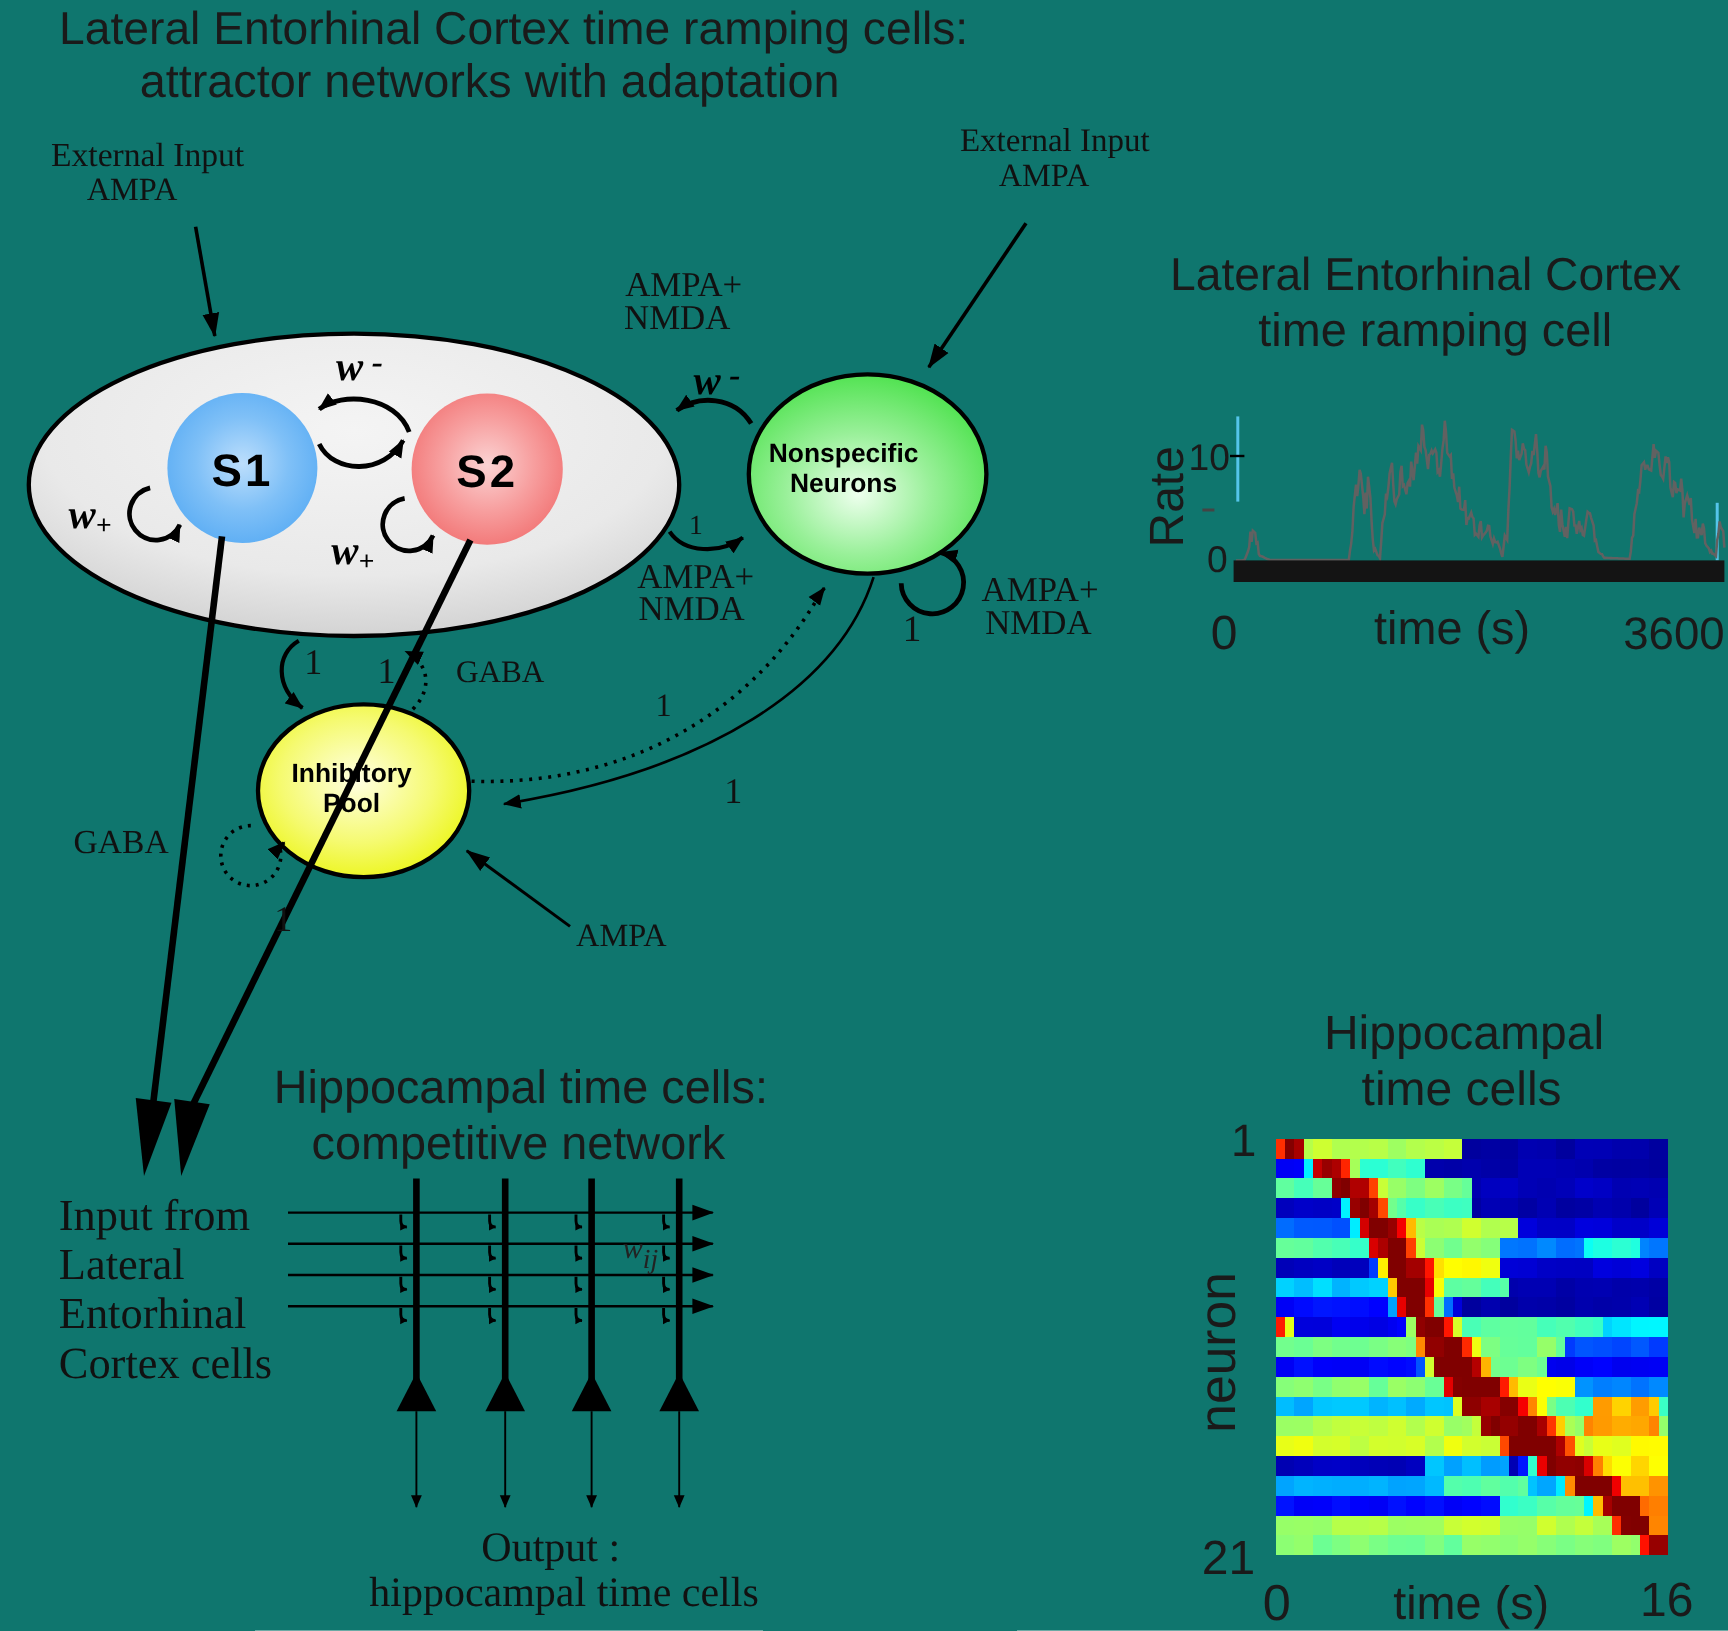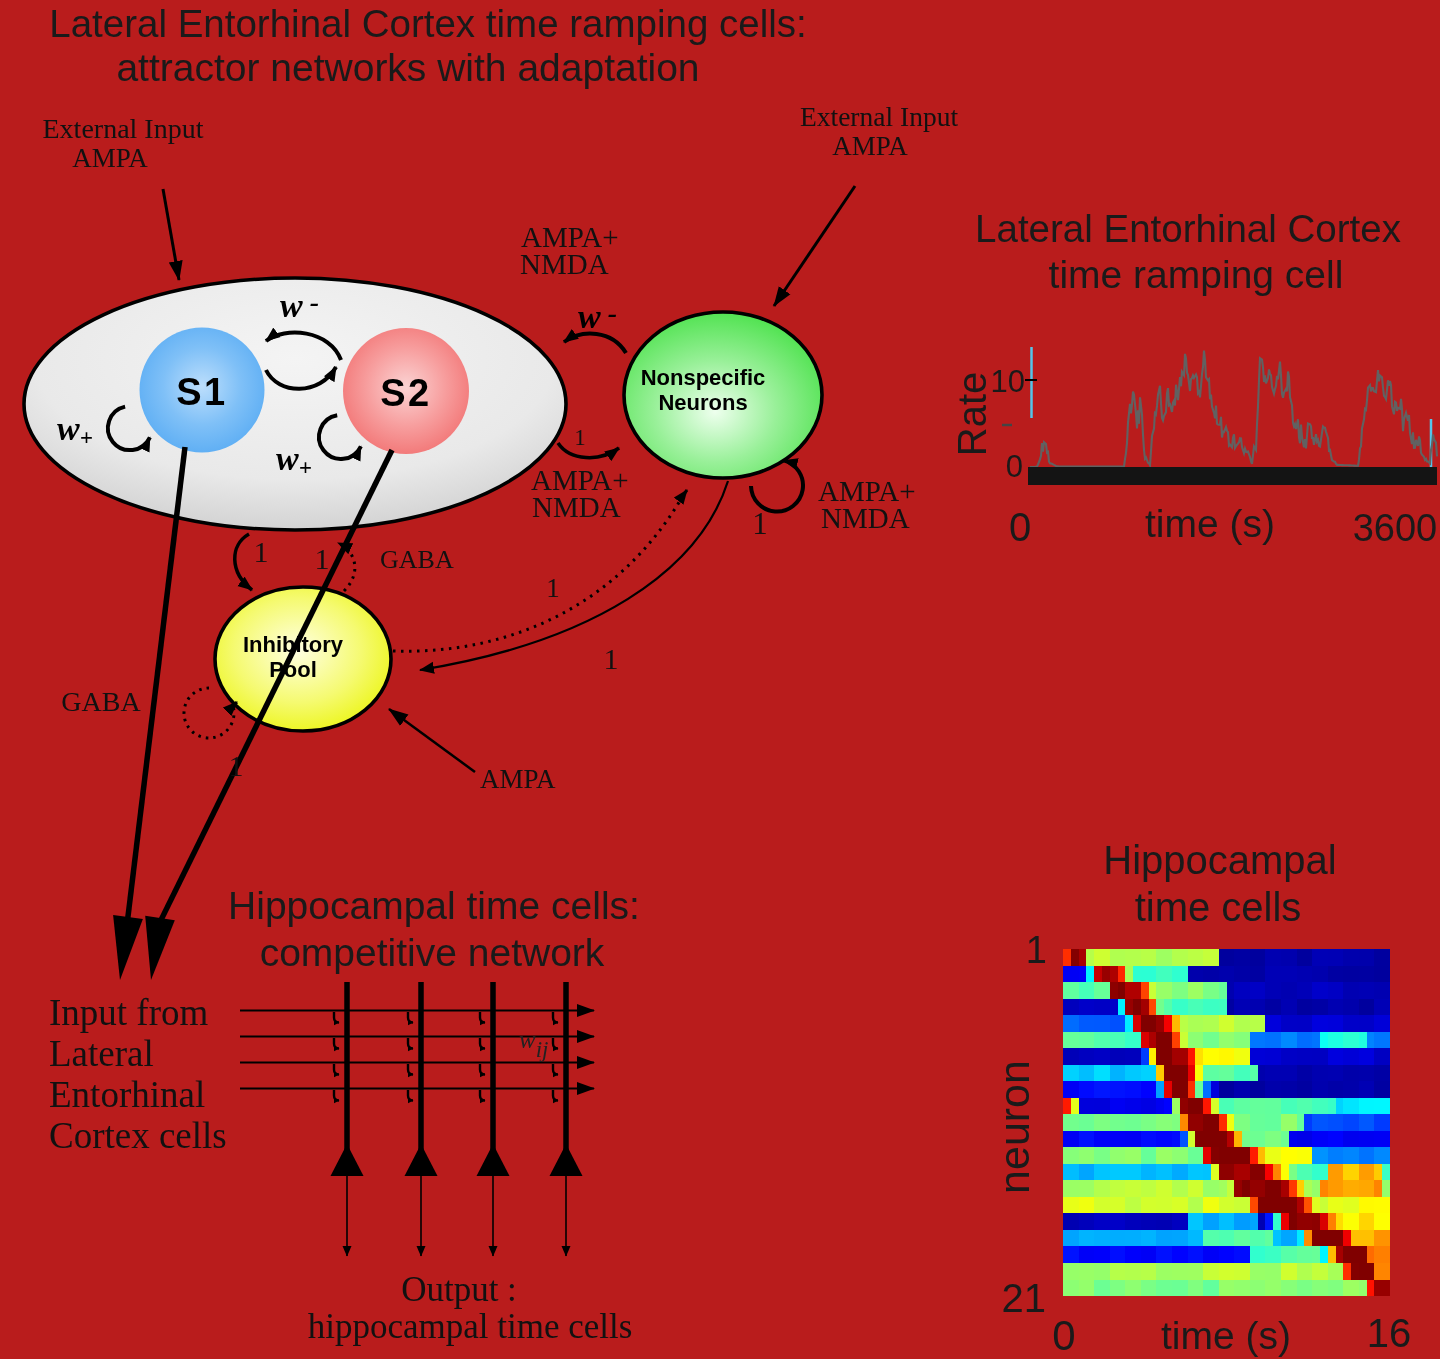--- a/index.html
+++ b/index.html
@@ -1,14 +1,14 @@
 <!DOCTYPE html>
 <html><head><meta charset="utf-8"><style>
 html,body{margin:0;padding:0;background:#fff}
-#page{position:relative;width:1440px;height:1359px;background:#b91c1c;overflow:hidden}
+#page{position:relative;width:1440px;height:1359px;background:#0f766e;overflow:hidden}
 .ss{font-family:"Liberation Sans",sans-serif}
 .sf{font-family:"Liberation Serif",serif}
 .b{font-weight:bold}
 .i{font-style:italic}
 </style></head><body>
 <div id="page">
 <svg width="1440" height="1359" viewBox="0 0 1440 1359">
 <defs>
 <radialGradient id="gGray" cx="50%" cy="32%" r="80%">
  <stop offset="0%" stop-color="#f4f4f4"></stop>

